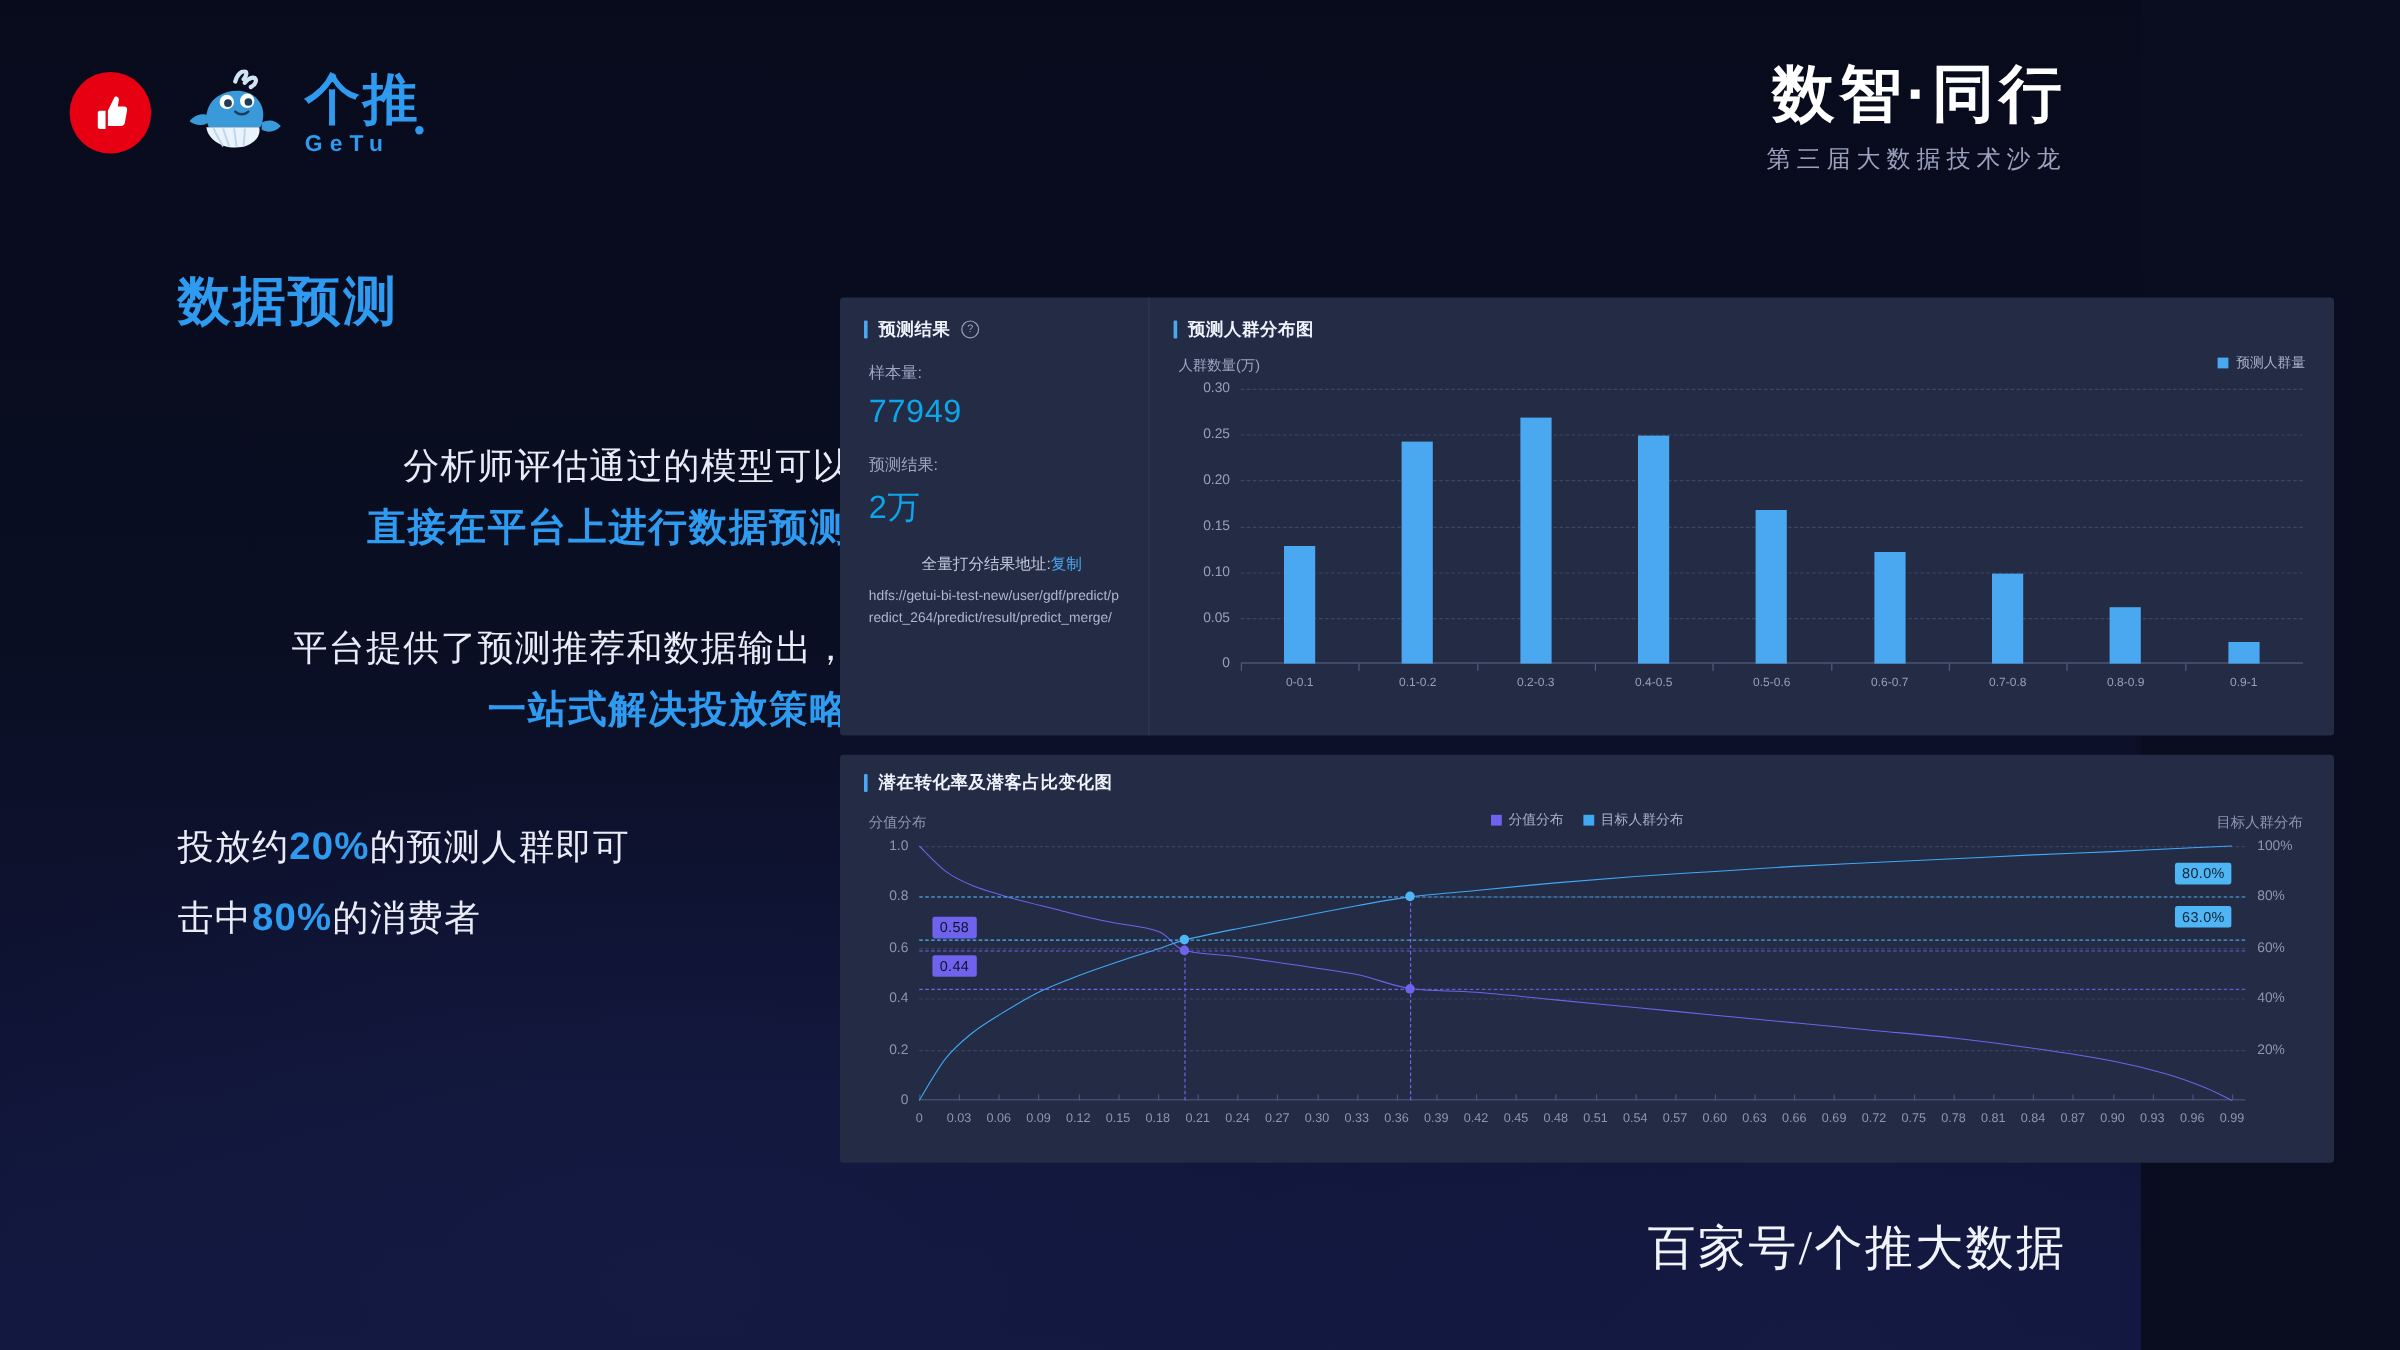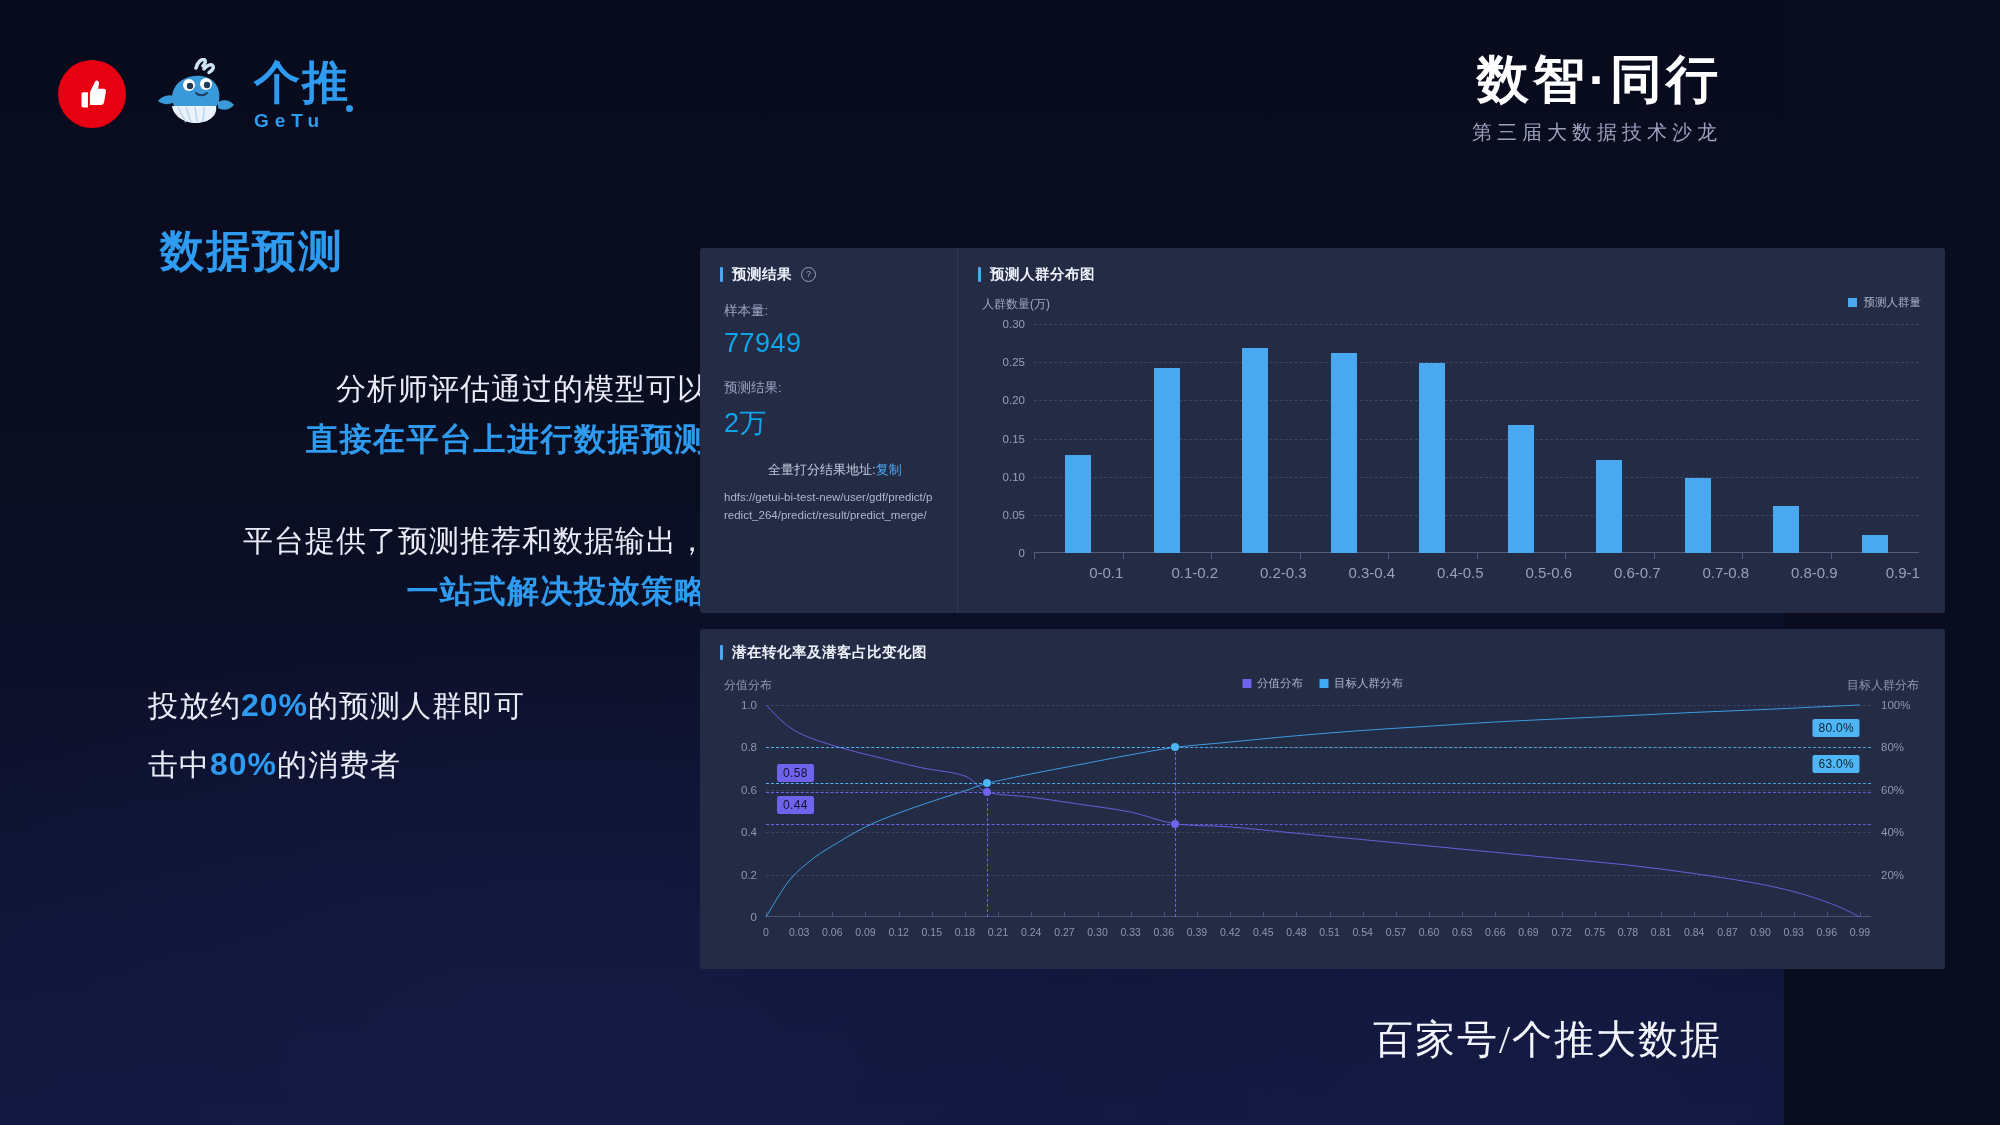--- a/index.html
+++ b/index.html
@@ -27,21 +27,21 @@
   .logo-cn{font-size:46px;font-weight:700;color:#2e9bf0;letter-spacing:2px;font-family:"Liberation Sans",sans-serif;}
   .logo-en{font-size:19px;font-weight:700;color:#2e9bf0;letter-spacing:6px;margin-top:6px;position:relative;}
   .logo-en .dot{position:absolute;width:7px;height:7px;border-radius:50%;background:#2e9bf0;top:-6px;right:-3px;}
 
   .hdr-right{position:absolute;right:62px;top:52px;text-align:right;}
   .hdr-title{font-size:52px;font-weight:700;color:#ffffff;letter-spacing:4px;line-height:1.05;}
   .hdr-sub{font-size:20px;color:#9aa1bd;letter-spacing:5px;margin-top:12px;}
 
   
   .left-col{position:absolute;left:148px;top:222px;width:560px;}
-  .sec-title{font-size:44px;font-weight:700;color:#2e9bf0;letter-spacing:2px;margin:0 0 84px 12px;}
+  .sec-title{font-size:44px;font-weight:700;color:#2e9bf0;letter-spacing:2px;margin:0 0 84px 0;}
   .p-block{margin-bottom:52px;}
   .p-line{font-size:30px;color:#e9ecf7;line-height:1.62;letter-spacing:1px;font-weight:400;text-align:right;}
   .p-line.hl{color:#2e9bf0;font-weight:700;font-size:32px;letter-spacing:1.5px;}
   .stat-block{margin-top:58px;}
   .stat-line{font-size:30px;color:#e9ecf7;line-height:1.85;letter-spacing:1px;}
   .stat-line b{color:#2e9bf0;font-weight:700;font-size:32px;}
 
   
   .dash{position:absolute;left:700px;top:248px;width:1245px;}
   .panel{background:#242b45;border-radius:3px;}
@@ -68,21 +68,21 @@
   .lg-sq{width:9px;height:9px;background:#4aa8f0;display:inline-block;}
 
   .bar-plot{position:absolute;left:76px;top:76px;right:26px;bottom:60px;}
   .ylab{position:absolute;right:calc(100% + 9px);transform:translateY(-50%);font-size:11.5px;color:#97a0bb;white-space:nowrap;}
   .grid-l{position:absolute;left:0;right:0;border-top:1px dashed #3c456a;height:0;}
   .axis-x{position:absolute;left:0;right:0;bottom:0;border-top:1px solid #545d80;}
   .bars{position:absolute;left:0;right:0;top:0;bottom:0;display:flex;}
   .bcell{flex:1;position:relative;display:flex;justify-content:center;align-items:flex-end;}
   .bar{width:26px;background:#4aa8f0;}
   .tick{position:absolute;bottom:-6px;left:0;width:1px;height:6px;background:#545d80;}
-  .xlab{position:absolute;top:calc(100% + 11px);left:50%;transform:translateX(-50%);font-size:15px;color:#97a0bb;white-space:nowrap;margin-left:28px;}
+  .xlab{position:absolute;top:calc(100% + 11px);left:50%;transform:translateX(-50%);font-size:10px;color:#97a0bb;white-space:nowrap;}
 
   
   .line-head{padding:14px 0 0 20px;}
   .ln-axisname{position:absolute;left:24px;top:48px;font-size:12px;color:#8d96b2;}
   .ln-axisname.r{left:auto;right:26px;}
   .ln-legend{position:absolute;left:50%;transform:translateX(-50%);top:47px;display:flex;gap:16px;align-items:center;font-size:11.5px;color:#aab2cb;}
   .ln-legend .it{display:flex;align-items:center;gap:6px;}
   .sq-p{width:9px;height:9px;background:#6f62ec;display:inline-block;}
   .sq-b{width:9px;height:9px;background:#3fa9f5;display:inline-block;}
 
@@ -221,25 +221,20 @@
               </div>
               <div class="bcell">
                 <div class="bar" style="height: 80.6667%;"></div>
                 <div class="tick"></div>
                 <div class="xlab">0.1-0.2</div>
               </div>
               <div class="bcell">
                 <div class="bar" style="height: 89.3333%;"></div>
                 <div class="tick"></div>
                 <div class="xlab">0.2-0.3</div>
-              </div>
-              <div class="bcell">
-                <div class="bar" style="height: 87.3333%;"></div>
-                <div class="tick"></div>
-                <div class="xlab">0.3-0.4</div>
               </div>
               <div class="bcell">
                 <div class="bar" style="height: 83%;"></div>
                 <div class="tick"></div>
                 <div class="xlab">0.4-0.5</div>
               </div>
               <div class="bcell">
                 <div class="bar" style="height: 56%;"></div>
                 <div class="tick"></div>
                 <div class="xlab">0.5-0.6</div>

